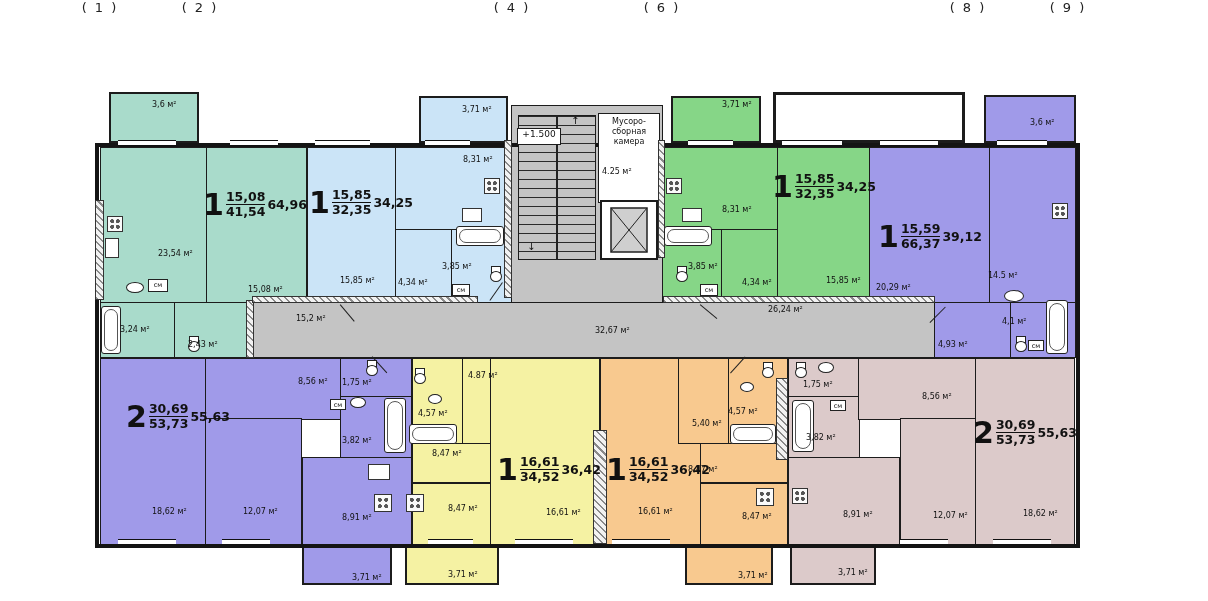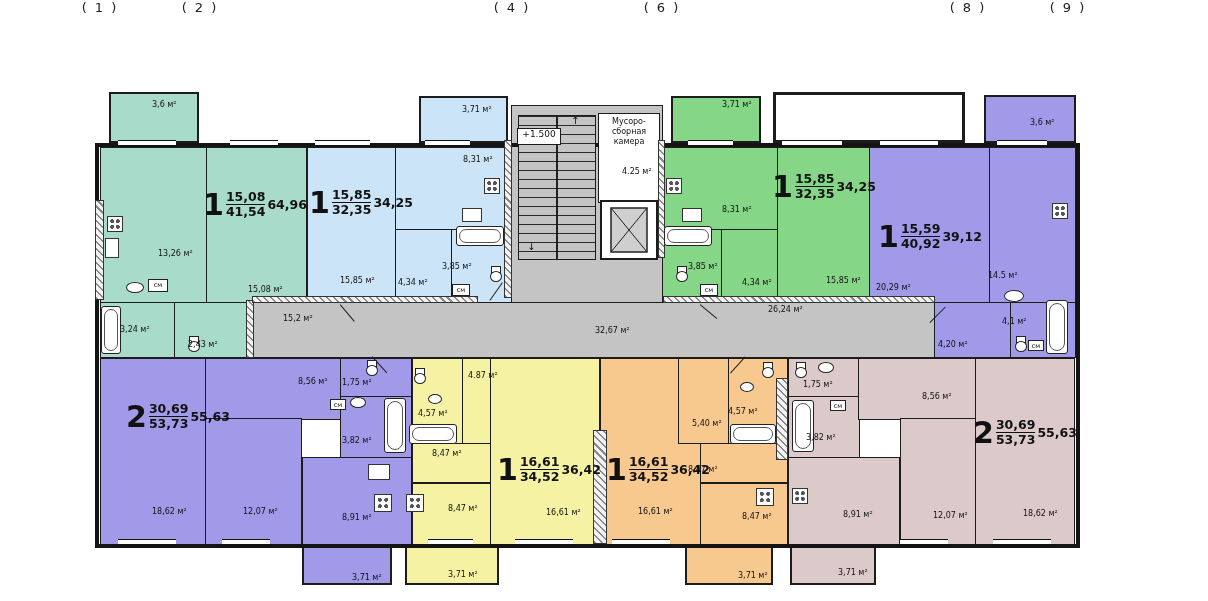--- a/index.html
+++ b/index.html
@@ -114,21 +114,21 @@
   <div class="outline" style="left:95px;top:143px;width:985px;height:405px"></div>
 
   <div class="stairs" style="left:518px;top:115px;width:78px;height:145px"></div>
   <div style="position:absolute;left:556px;top:115px;width:1.5px;height:145px;background:#222"></div>
   <span class="arrow" style="left:571px;top:116px">↑</span>
   <span class="arrow" style="left:527px;top:242px">↓</span>
   <div class="room c-white" style="left:598px;top:113px;width:62px;height:90px"></div>
   <span class="lbl" style="left:629px;top:118px;transform:translateX(-50%)">Мусоро-</span>
   <span class="lbl" style="left:629px;top:128px;transform:translateX(-50%)">сборная</span>
   <span class="lbl" style="left:629px;top:138px;transform:translateX(-50%)">камера</span>
-  <span class="lbl" style="left:622px;top:168px">4.25 м²</span>
+  <span class="lbl" style="left:602px;top:168px">4.25 м²</span>
   <div class="room c-white" style="left:517px;top:128px;width:44px;height:17px;border-width:1.5px;display:flex;align-items:flex-start;justify-content:center">
     <span style="font-size:9px">+1.500</span>
   </div>
   <div class="room c-white" style="left:600px;top:200px;width:58px;height:60px;border-width:2px"></div>
   <svg style="position:absolute;left:610px;top:207px" width="38" height="46">
     <rect x="1" y="1" width="36" height="44" fill="#cfcfcf" stroke="#222" stroke-width="1.5"></rect>
     <line x1="1" y1="1" x2="37" y2="45" stroke="#222" stroke-width="1"></line>
     <line x1="37" y1="1" x2="1" y2="45" stroke="#222" stroke-width="1"></line>
   </svg>
 
@@ -206,46 +206,46 @@
   <div class="tub" style="left:792px;top:400px;width:22px;height:52px"></div>
   <div class="stove" style="left:792px;top:488px;width:16px;height:16px"></div>
 
   <span class="smbox" style="left:148px;top:279px;width:20px;height:13px">см</span>
   <span class="smbox" style="left:452px;top:284px;width:18px;height:12px">см</span>
   <span class="smbox" style="left:700px;top:284px;width:18px;height:12px">см</span>
   <span class="smbox" style="left:1028px;top:340px;width:16px;height:11px">см</span>
   <span class="smbox" style="left:330px;top:399px;width:16px;height:11px">см</span>
   <span class="smbox" style="left:830px;top:400px;width:16px;height:11px">см</span>
 
-  <span class="lbl" style="left:283px;top:315px">15,2 м²</span>
+  <span class="lbl" style="left:296px;top:315px">15,2 м²</span>
   <span class="lbl" style="left:595px;top:327px">32,67 м²</span>
   <span class="lbl" style="left:768px;top:306px">26,24 м²</span>
 
   <span class="lbl" style="left:152px;top:101px">3,6 м²</span>
-  <span class="lbl" style="left:158px;top:250px">13,26 м²</span>
+  <span class="lbl" style="left:158px;top:250px">23,54 м²</span>
   <span class="lbl" style="left:248px;top:286px">15,08 м²</span>
   <span class="lbl" style="left:120px;top:326px">3,24 м²</span>
   <span class="lbl" style="left:188px;top:341px">2,43 м²</span>
 
   <span class="lbl" style="left:462px;top:106px">3,71 м²</span>
   <span class="lbl" style="left:463px;top:156px">8,31 м²</span>
   <span class="lbl" style="left:340px;top:277px">15,85 м²</span>
   <span class="lbl" style="left:398px;top:279px">4,34 м²</span>
   <span class="lbl" style="left:442px;top:263px">3,85 м²</span>
 
   <span class="lbl" style="left:722px;top:101px">3,71 м²</span>
   <span class="lbl" style="left:722px;top:206px">8,31 м²</span>
   <span class="lbl" style="left:688px;top:263px">3,85 м²</span>
   <span class="lbl" style="left:742px;top:279px">4,34 м²</span>
   <span class="lbl" style="left:826px;top:277px">15,85 м²</span>
 
   <span class="lbl" style="left:1030px;top:119px">3,6 м²</span>
   <span class="lbl" style="left:876px;top:284px">20,29 м²</span>
   <span class="lbl" style="left:988px;top:272px">14.5 м²</span>
-  <span class="lbl" style="left:938px;top:341px">4,20 м²</span>
+  <span class="lbl" style="left:938px;top:341px">4,93 м²</span>
   <span class="lbl" style="left:1002px;top:318px">4,1 м²</span>
 
   <span class="lbl" style="left:298px;top:378px">8,56 м²</span>
   <span class="lbl" style="left:342px;top:379px">1,75 м²</span>
   <span class="lbl" style="left:342px;top:437px">3,82 м²</span>
   <span class="lbl" style="left:152px;top:508px">18,62 м²</span>
   <span class="lbl" style="left:243px;top:508px">12,07 м²</span>
   <span class="lbl" style="left:342px;top:514px">8,91 м²</span>
   <span class="lbl" style="left:352px;top:574px">3,71 м²</span>
 
@@ -292,21 +292,21 @@
     <span class="frac">
         <span class="ft">15,85</span>
         <span>32,35</span>
       </span>
     <span class="tot">34,25</span>
   </div>
   <div class="apt-label" style="left:878px;top:222px">
     <span class="n">1</span>
     <span class="frac">
         <span class="ft">15,59</span>
-        <span>40,92</span>
+        <span>66,37</span>
       </span>
     <span class="tot">39,12</span>
   </div>
   <div class="apt-label" style="left:126px;top:402px">
     <span class="n">2</span>
     <span class="frac">
         <span class="ft">30,69</span>
         <span>53,73</span>
       </span>
     <span class="tot">55,63</span>

